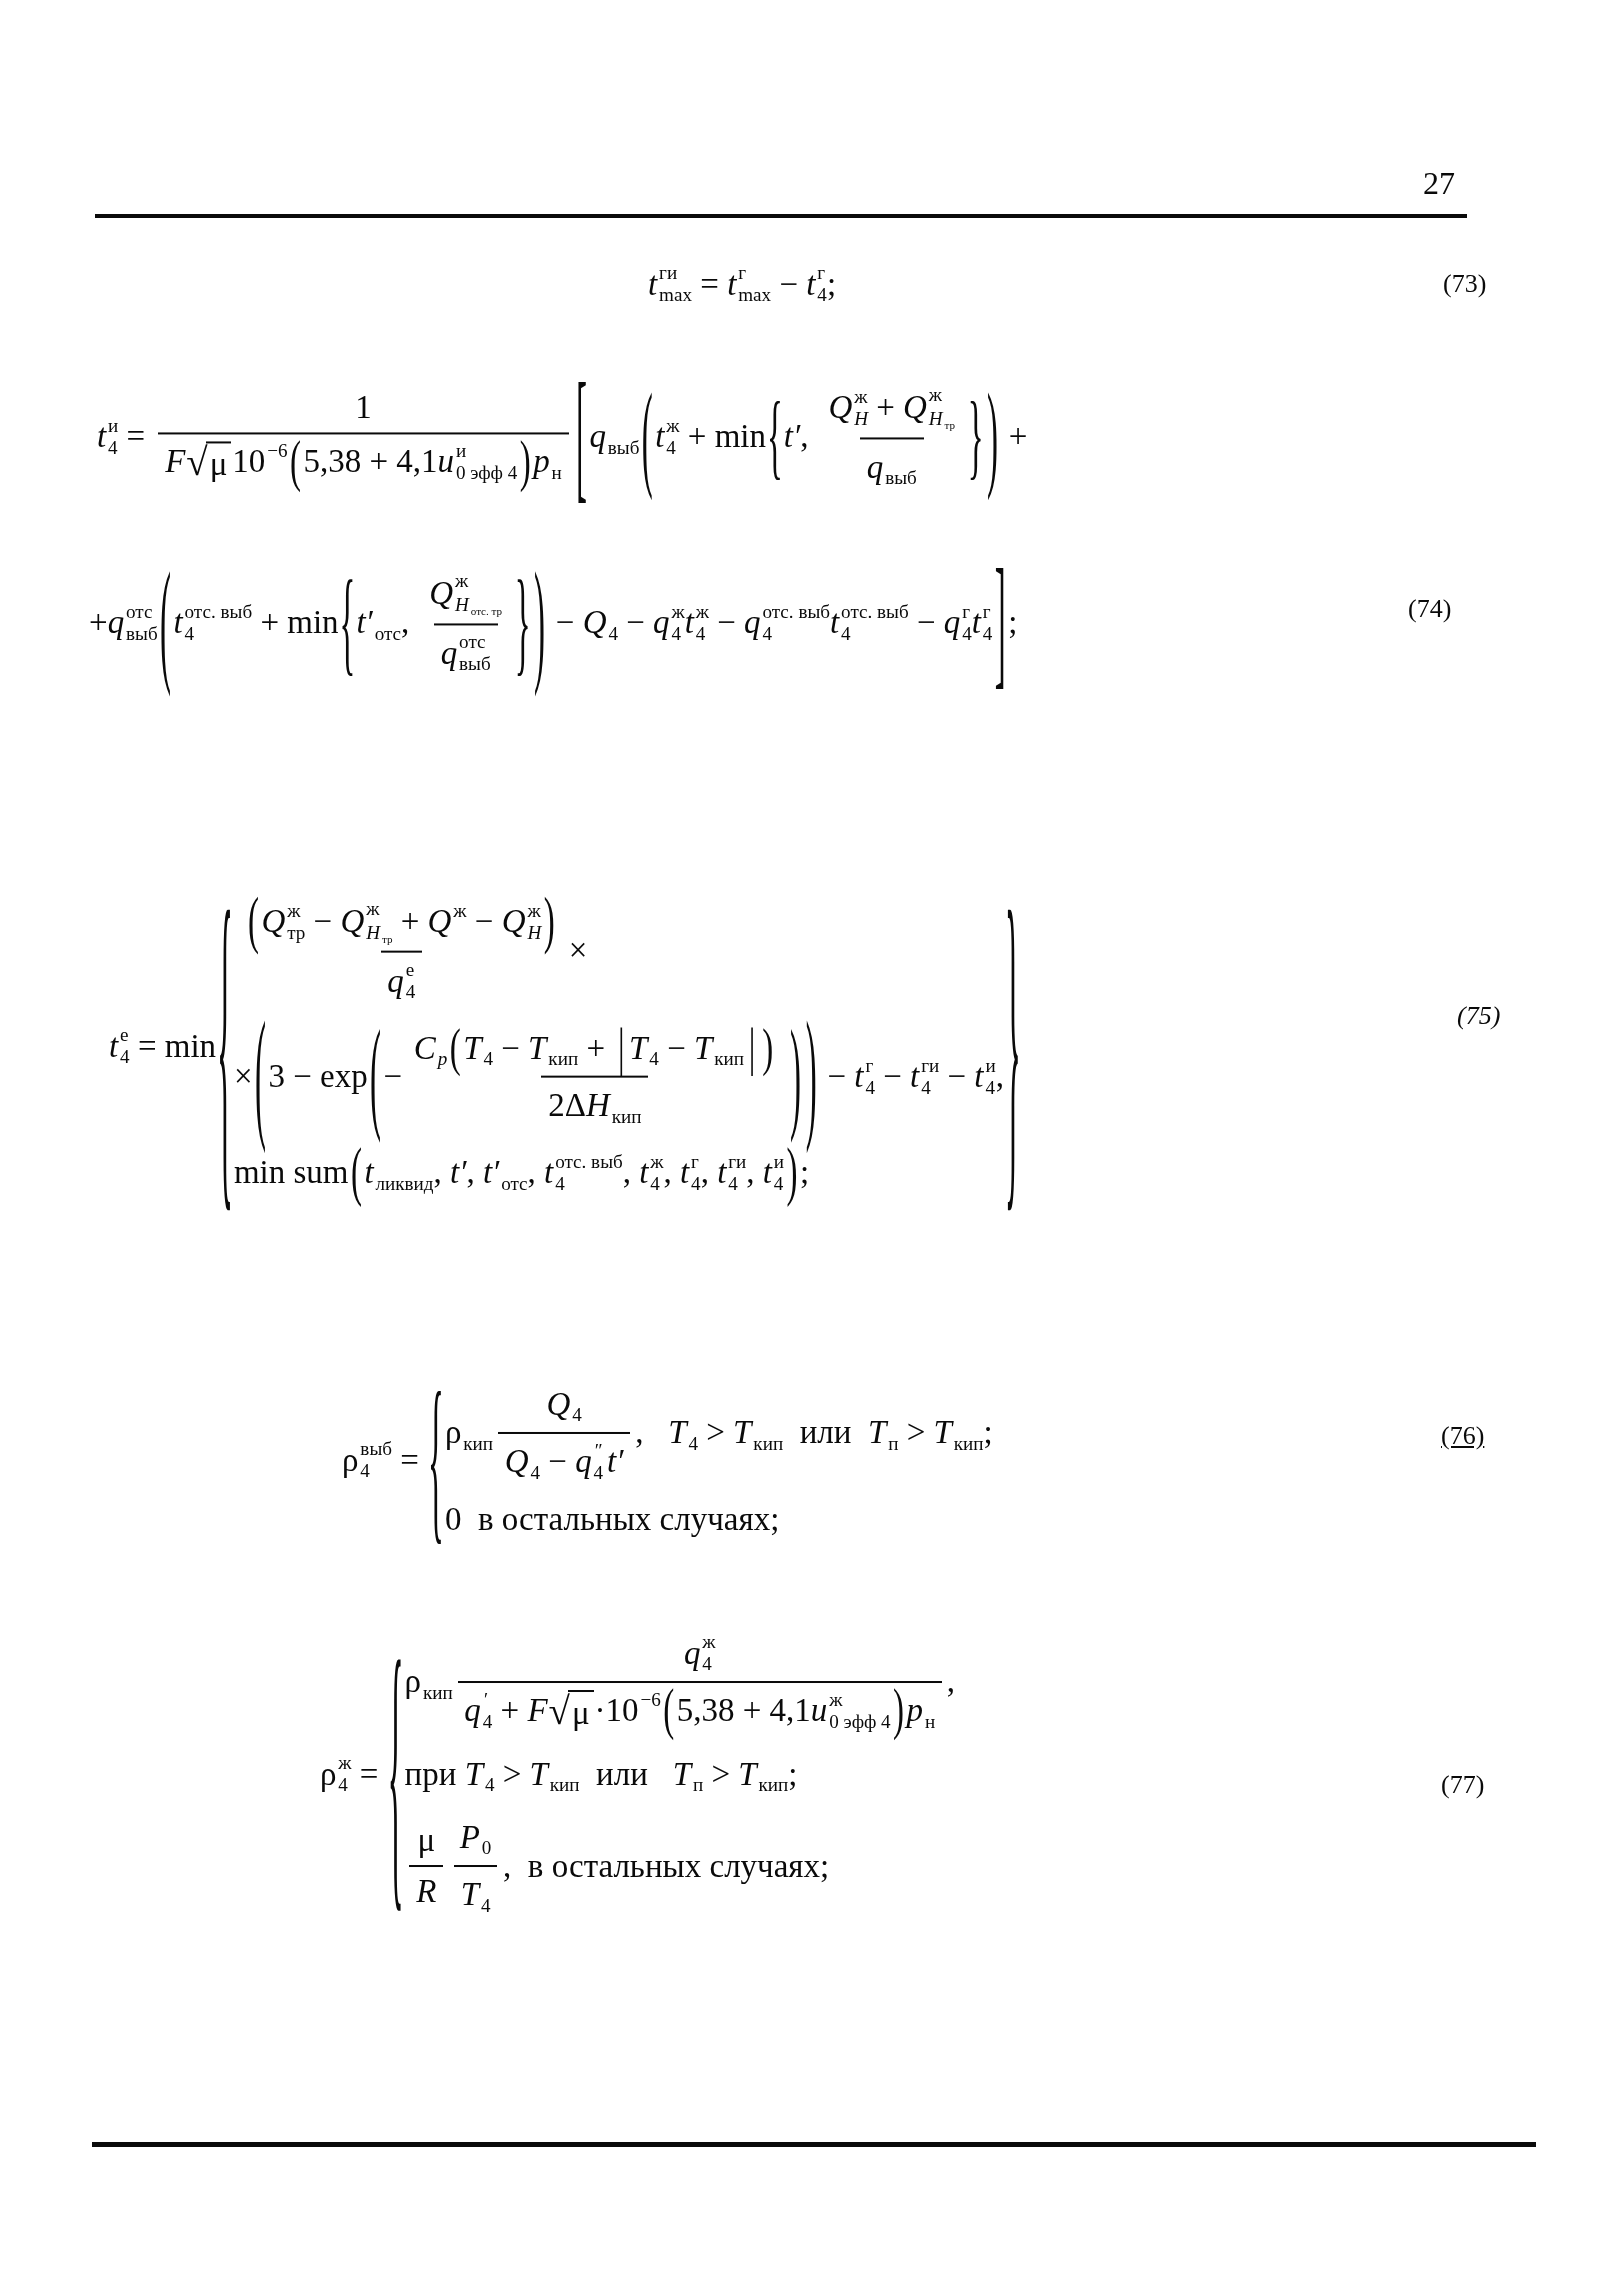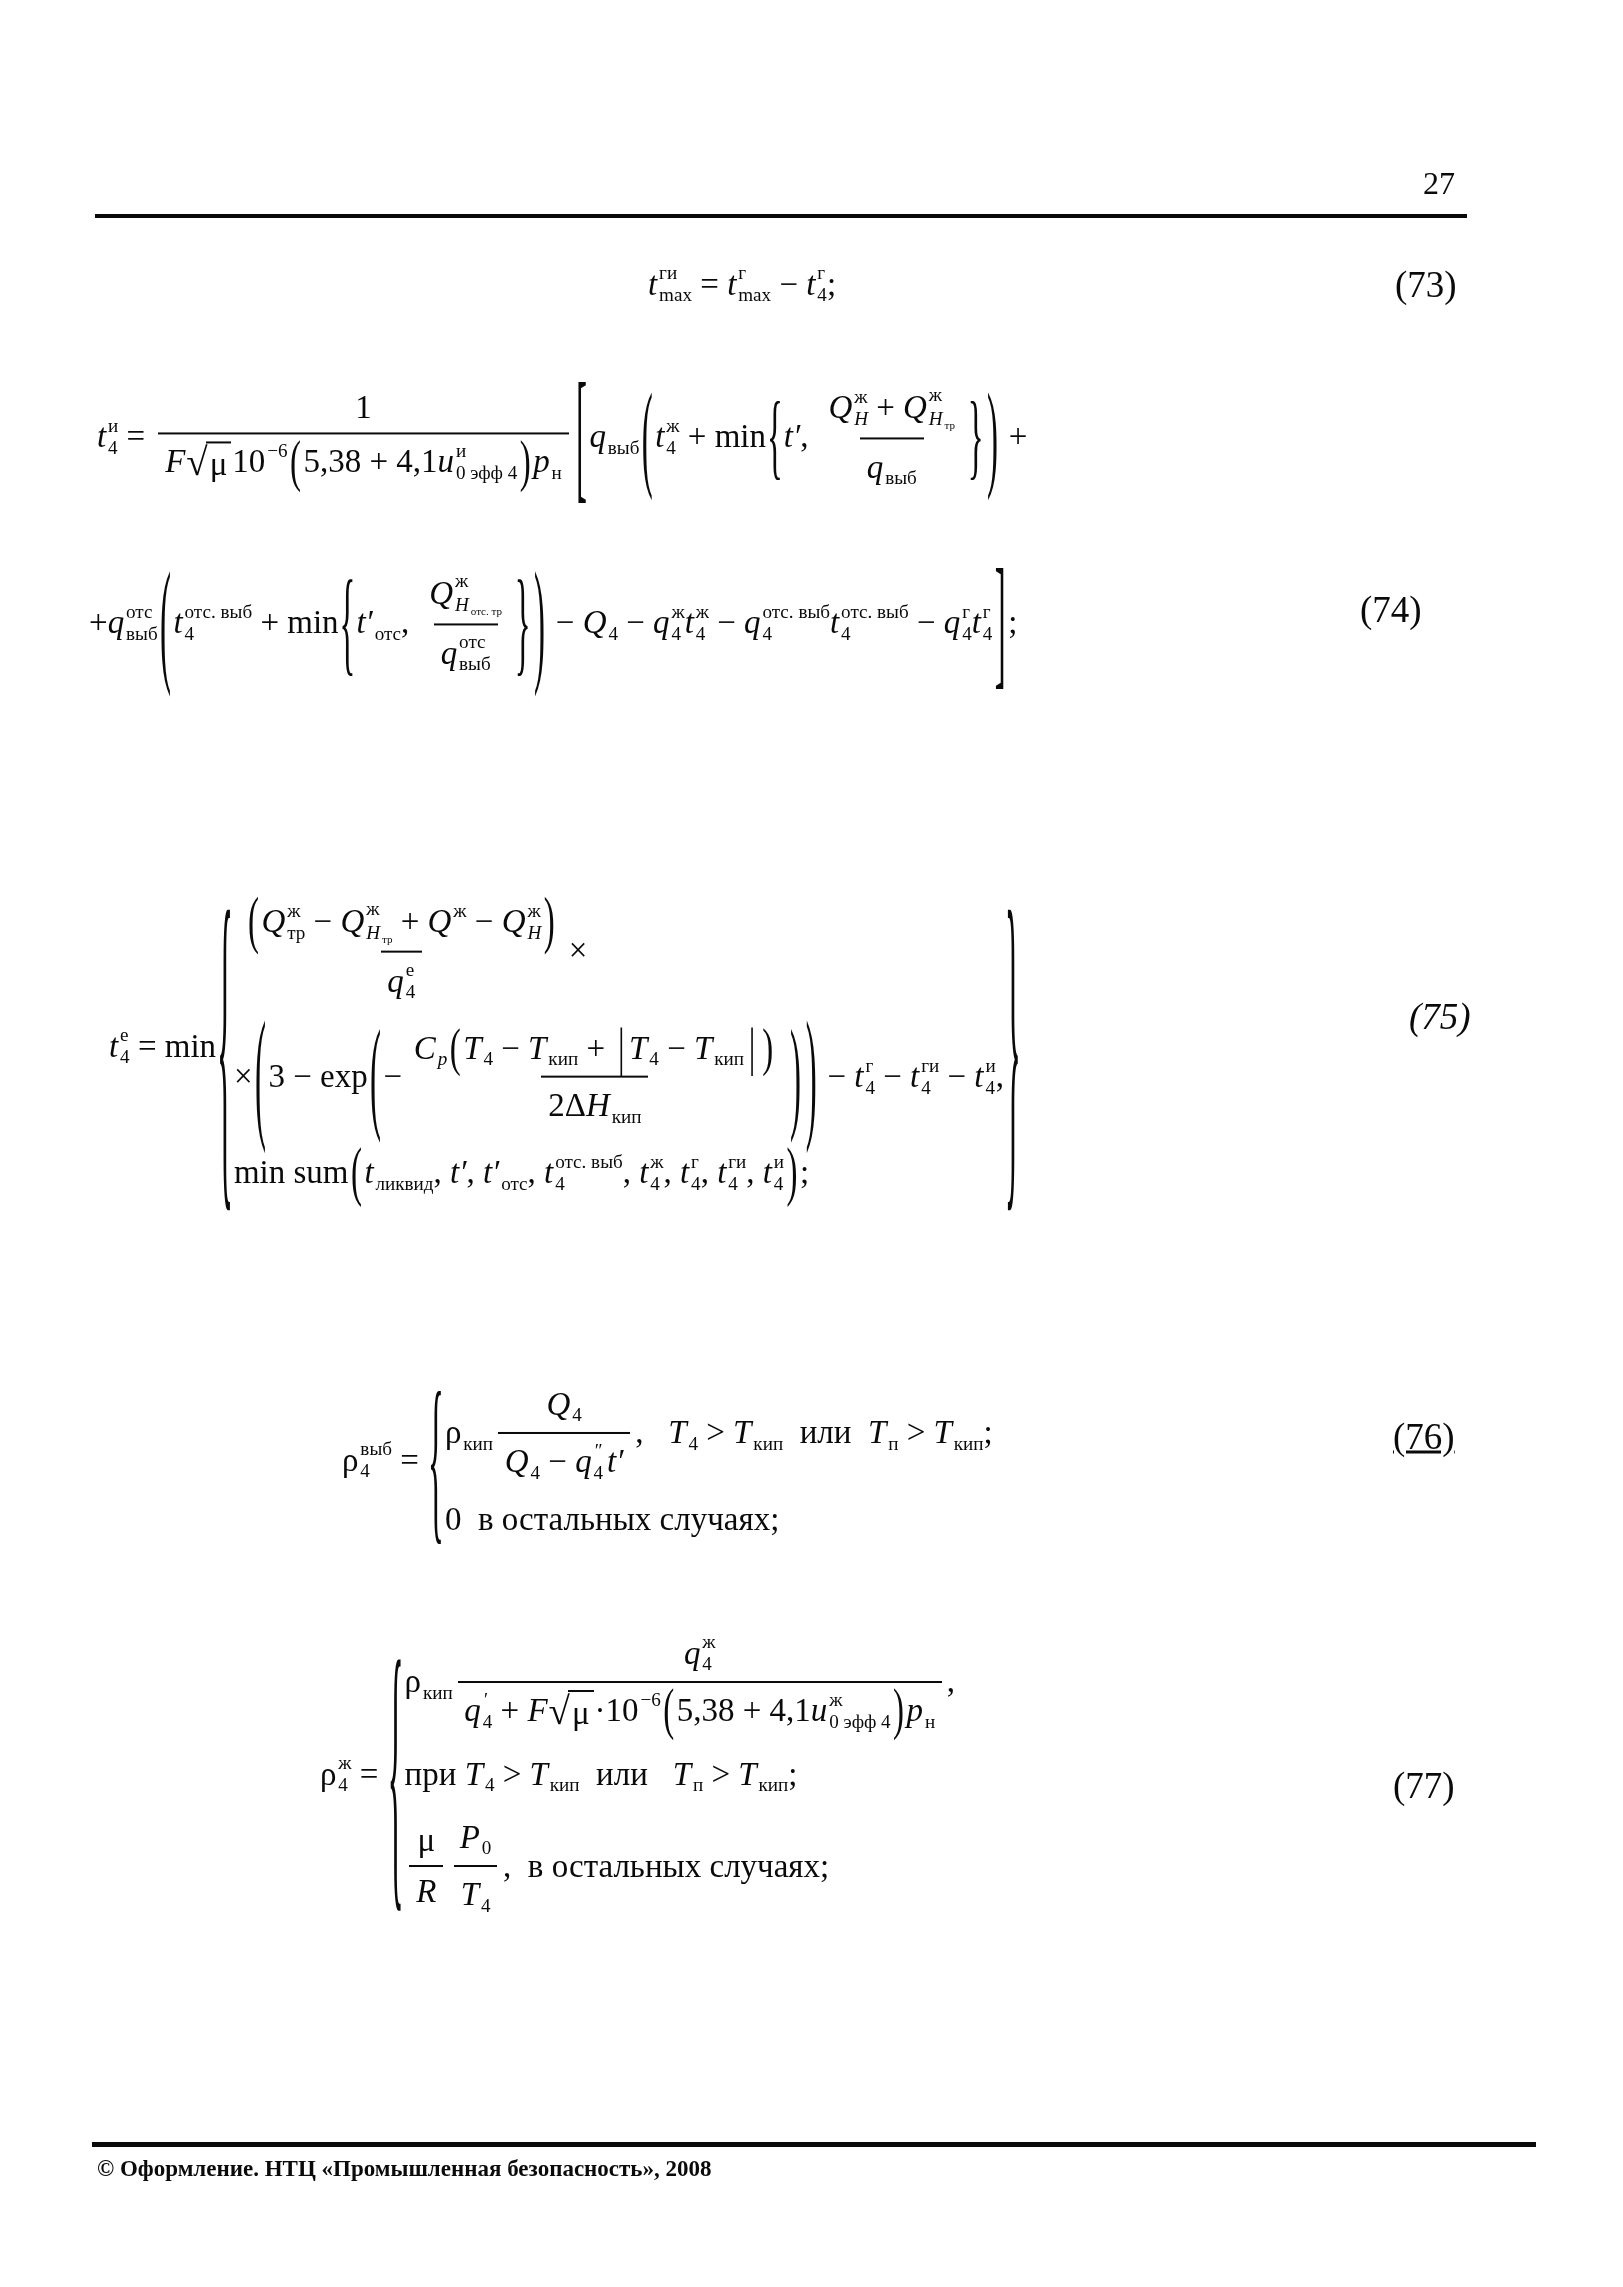--- a/index.html
+++ b/index.html
@@ -31,22 +31,23 @@
   
   .math-line{
     position:absolute;
     display:flex;align-items:center;
     font-size:33px;line-height:1.12;
     transform:translateY(-50%);
     white-space:nowrap;
   }
   .eq-num{
     position:absolute;
-    font-size:37px;line-height:1;
+    font-size:26px;line-height:1;
     transform:translateY(-50%);
+    margin-left:48px;
   }
   .m-row{display:inline-flex;align-items:center;}
   .m-t{white-space:pre;}
   .m-i{white-space:pre;font-style:italic;}
   .m-sp{display:inline-block;}
   .m-frac{display:inline-flex;flex-direction:column;align-items:center;margin:0 4.9px;vertical-align:middle;}
   .m-num{display:inline-flex;justify-content:center;align-items:center;padding:0 6.8px 5.8px;}
   .m-den{display:inline-flex;justify-content:center;align-items:center;border-top:2.9px solid #0a0a0a;padding:5.8px 6.8px 0;}
   .m-ss{display:inline-flex;align-items:center;}
   .m-scripts{display:inline-flex;flex-direction:column;justify-content:center;margin-left:1.9px;}
@@ -849,16 +850,15 @@
               </span>
               <span class="m-t">,  в остальных случаях;</span>
             </span>
           </span>
         </span>
       </span>
     </div>
   <div class="eq-num" style="left:1393px;top:1785px;">(77)</div>
 
   <div class="rule footer-rule"></div>
-  <div class="footer-text">© Оформление. НТЦ «Промышленная безопасность», 2008</div>
 
 </div>
 
 
 </body></html>

